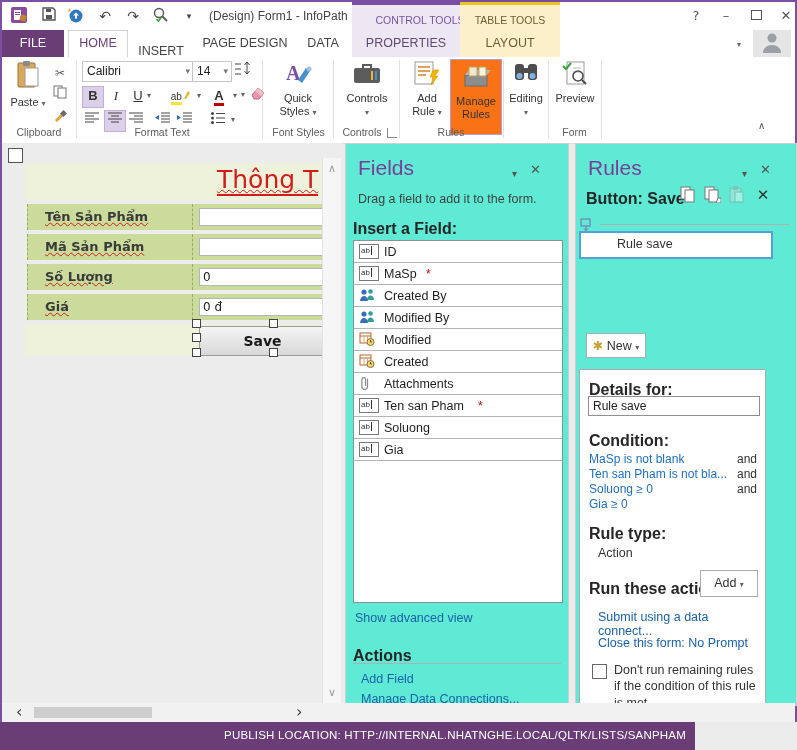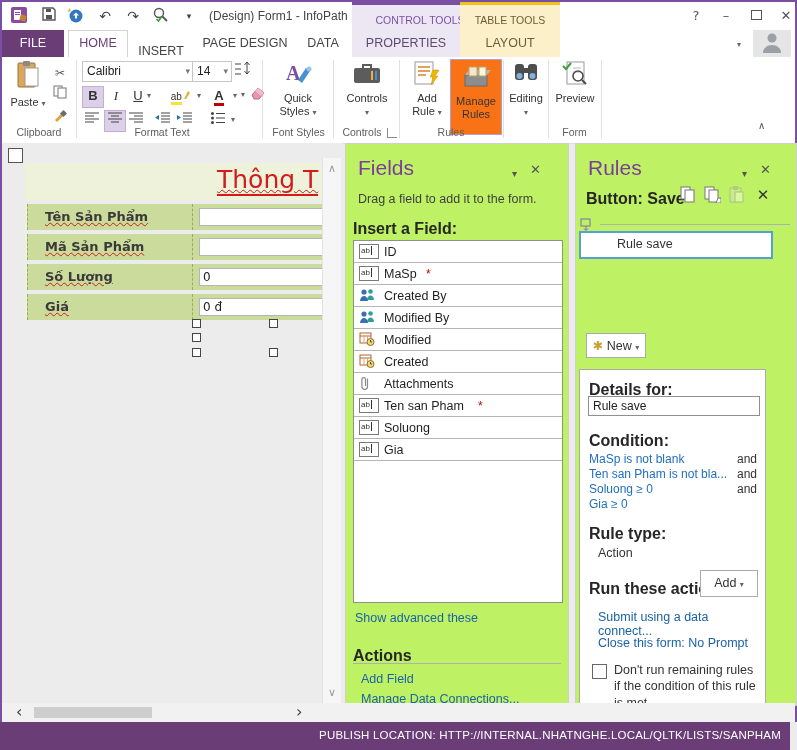--- a/index.html
+++ b/index.html
@@ -67,24 +67,24 @@
   .handle{position:absolute;width:7px;height:7px;background:#fff;border:1px solid #444;}
   .vscroll{position:absolute;left:320px;top:15px;width:18px;height:545px;background:#f6f6f6;
            border-left:1px solid #e3e3e3;}
   .scr-ch{position:absolute;left:0;width:18px;text-align:center;color:#999;
           font-family:"DejaVu Sans",sans-serif;font-size:11px;}
   
   .hscroll{left:2px;top:703px;width:793px;height:19px;background:#f1f1f1;}
   .hs-arrow{position:absolute;top:0;height:19px;line-height:18px;color:#444;
             font-family:"DejaVu Sans",sans-serif;font-size:16px;}
   .hs-thumb{position:absolute;left:32px;top:4px;width:118px;height:11px;background:#cdcdcd;}
-  .statusbar{left:0;top:722px;width:790px;height:28px;background:#6a3d77;}
+  .statusbar{left:0;top:722px;width:695px;height:28px;background:#6a3d77;}
   .statusbar span{position:absolute;right:9px;top:7px;color:#fff;font-size:11.5px;letter-spacing:.2px;}
   
-  .pane{position:absolute;top:143px;background:#bef264;border:1px solid #cfcfcf;}
+  .pane{position:absolute;top:143px;background:#5eead4;border:1px solid #cfcfcf;}
   .pane-title{position:absolute;left:12px;top:12px;font-size:21px;font-weight:300;color:#7b3e98;}
   .pane-caret{position:absolute;top:24px;color:#555;font-family:"DejaVu Sans",sans-serif;font-size:10px;}
   .pane-close{position:absolute;top:18px;color:#555;font-family:"DejaVu Sans",sans-serif;font-size:13px;}
   .blue{color:#1b62a8;}
   .blabel{font-weight:bold;color:#262626;font-size:16px;}
   
   .hint{position:absolute;left:12px;top:48px;font-size:12.5px;color:#3f3f3f;}
   .flist{position:absolute;left:7px;top:96px;width:208px;height:361px;border:1px solid #8f8f8f;background:#fff;}
   .flrow{position:relative;height:21px;border-bottom:1px solid #b5b5b5;}
   .flrow .nm{position:absolute;left:30px;top:4px;font-size:12.5px;color:#1f1f1f;}
@@ -416,20 +416,23 @@
       </div>
       <div class="frow">
         <div class="lcell">
             <span>Giá</span>
           </div>
         <div class="vcell">
             <div class="vinput">0 đ</div>
           </div>
       </div>
 
+      <div class="srow">
+        <div class="savebtn">Save</div>
+      </div>
     </div>
 
     <div class="handle" style="left:190px;top:176px;"></div>
     <div class="handle" style="left:190px;top:190px;"></div>
     <div class="handle" style="left:190px;top:205px;"></div>
     <div class="handle" style="left:267px;top:176px;"></div>
     <div class="handle" style="left:267px;top:205px;"></div>
 
     <div class="vscroll">
       <span class="scr-ch" style="top:4px;">∧</span>
@@ -516,21 +519,21 @@
         <span class="nm">Soluong</span>
           <span class="st"></span>
       </div>
       <div class="flrow">
         <span class="fic ic-abl"><i>ab</i></span>
         <span class="nm">Gia</span>
           <span class="st"></span>
       </div>
     </div>
 
-    <a class="abs blue" style="left:9px;top:467px;font-size:12.5px;">Show advanced these</a>
+    <a class="abs blue" style="left:9px;top:467px;font-size:12.5px;">Show advanced view</a>
     <div class="abs blabel" style="left:7px;top:503px;">Actions</div>
     <div class="hr" style="left:7px;top:519px;width:208px;"></div>
     <a class="abs blue" style="left:15px;top:528px;font-size:12.5px;">Add Field</a>
     <a class="abs blue" style="left:15px;top:548px;font-size:12.5px;">Manage Data Connections...</a>
   </div>
 
   <div class="pane" style="left:575px;width:220px;height:561px;">
     <div class="pane-title">Rules</div>
     <span class="pane-caret" style="left:166px;">▾</span>
     <span class="pane-close" style="left:184px;">✕</span>

